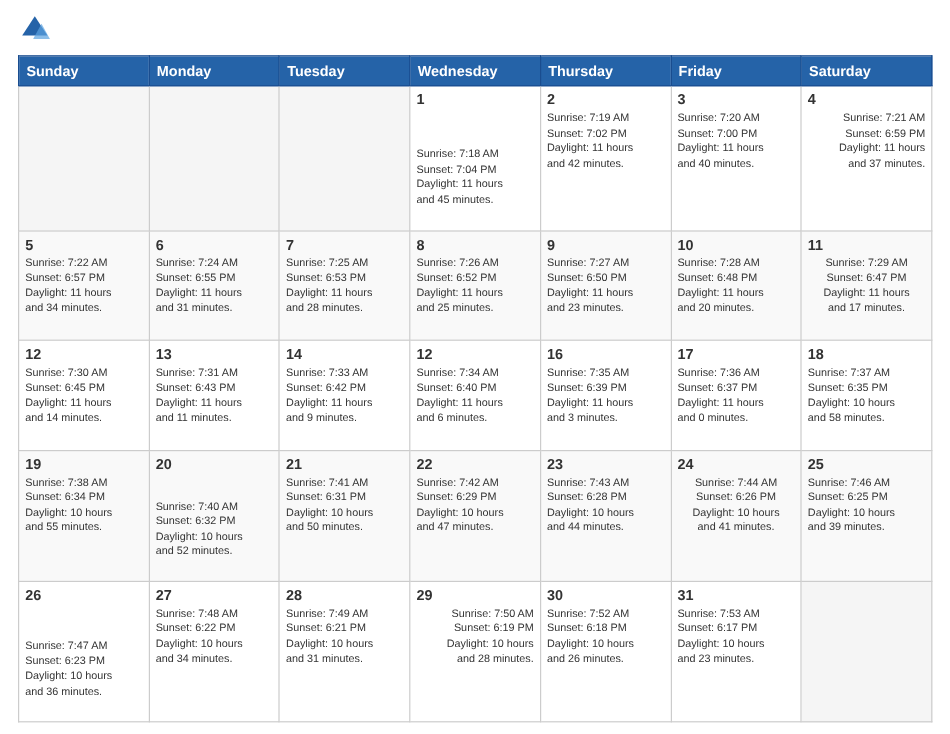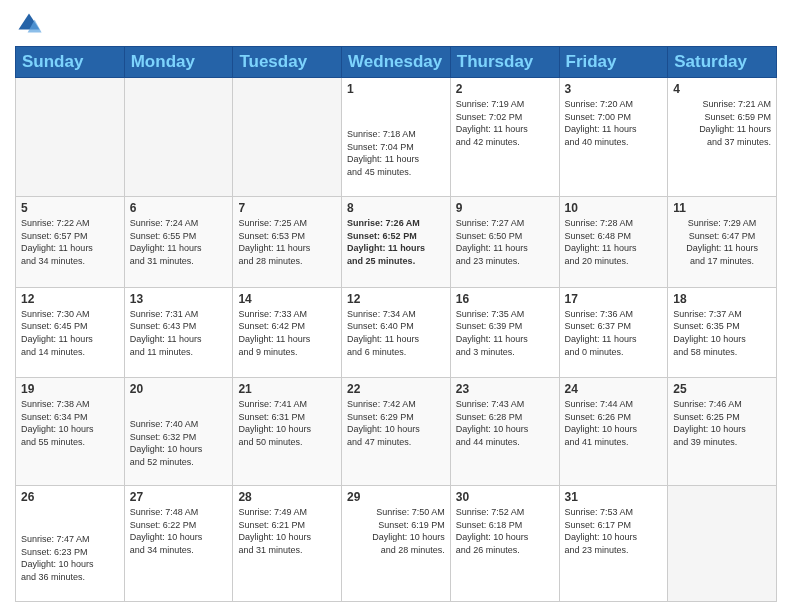--- a/index.html
+++ b/index.html
@@ -61,24 +61,24 @@
     }
     .calendar {
       flex: 1;
       border: 1px solid #ccc;
       border-collapse: collapse;
       width: 100%;
       table-layout: fixed;
     }
     .calendar th {
       background-color: #2563a8;
-      color: #7dd3fc;
+      color: #ffffff;
       text-align: left;
       padding: 5px 6px;
-      font-size: 17px;
+      font-size: 12px;
       font-weight: bold;
       border: 1px solid #1a4d8f;
     }
     .calendar td {
       border: 1px solid #ccc;
       vertical-align: top;
       padding: 4px 5px;
       font-size: 9.5px;
       color: #333;
       height: 80px;
@@ -189,21 +189,21 @@
           </td>
           <td>
             <span class="day-number">7</span>
             <div class="cell-info" style="white-space: pre-line;">Sunrise: 7:25 AM
 Sunset: 6:53 PM
 Daylight: 11 hours
 and 28 minutes.</div>
           </td>
           <td>
             <span class="day-number">8</span>
-            <div class="cell-info" style="white-space: pre-line; font-weight: bold;">Sunrise: 7:26 AM
+            <div class="cell-info" style="white-space: pre-line;">Sunrise: 7:26 AM
 Sunset: 6:52 PM
 Daylight: 11 hours
 and 25 minutes.</div>
           </td>
           <td>
             <span class="day-number">9</span>
             <div class="cell-info" style="white-space: pre-line;">Sunrise: 7:27 AM
 Sunset: 6:50 PM
 Daylight: 11 hours
 and 23 minutes.</div>
@@ -305,21 +305,21 @@
           </td>
           <td>
             <span class="day-number">23</span>
             <div class="cell-info" style="white-space: pre-line;">Sunrise: 7:43 AM
 Sunset: 6:28 PM
 Daylight: 10 hours
 and 44 minutes.</div>
           </td>
           <td>
             <span class="day-number">24</span>
-            <div class="cell-info" style="white-space: pre-line;">Sunrise: 7:44 AM
+            <div class="cell-info" style="white-space: pre-line; text-align: center;">Sunrise: 7:44 AM
 Sunset: 6:26 PM
 Daylight: 10 hours
 and 41 minutes.</div>
           </td>
           <td>
             <span class="day-number">25</span>
             <div class="cell-info" style="white-space: pre-line;">Sunrise: 7:46 AM
 Sunset: 6:25 PM
 Daylight: 10 hours
 and 39 minutes.</div>

